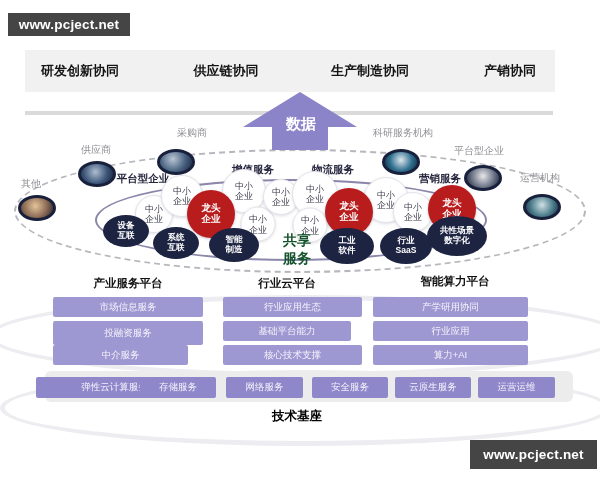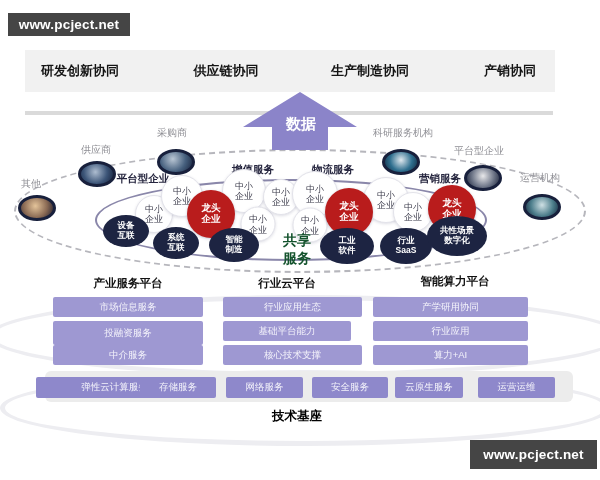--- a/index.html
+++ b/index.html
@@ -67,21 +67,21 @@
   <div class="abs rule"></div>
 
   <svg class="abs arrow-svg" width="140" height="64" viewBox="0 0 140 64">
     <polygon points="70,4 127,39 98,39 98,62 42,62 42,39 13,39" fill="#8b84c9"></polygon>
   </svg>
   <span class="ctr arrow-label" style="left:301px;top:124px;">数据</span>
 
   <div class="abs dashed-ring"></div>
   <div class="abs solid-ring"></div>
 
-  <span class="ctr stake-label" style="left:172px;top:133px;">采购商</span>
+  <span class="ctr stake-label" style="left:192px;top:133px;">采购商</span>
   <span class="ctr stake-label" style="left:403px;top:133px;">科研服务机构</span>
   <span class="ctr stake-label" style="left:96px;top:150px;">供应商</span>
   <span class="ctr stake-label" style="left:479px;top:151px;">平台型企业</span>
   <span class="ctr stake-label" style="left:31px;top:184px;">其他</span>
   <span class="ctr stake-label" style="left:540px;top:178px;">运营机构</span>
 
   <div class="ctr photo" style="left:176px;top:162px;width:38px;height:26px;
        background:radial-gradient(circle at 40% 35%,#b9c6d4,#46607e 55%,#16203a);"></div>
   <div class="ctr photo" style="left:401px;top:162px;width:38px;height:26px;
        background:radial-gradient(circle at 50% 40%,#dfe8ee,#2e6e8e 55%,#10263c);"></div>
@@ -140,33 +140,33 @@
 
   <div class="ctr share" style="left:297px;top:249px;">共享
 服务</div>
 
   <span class="ctr ptitle" style="left:128px;top:283px;">产业服务平台</span>
   <span class="ctr ptitle" style="left:287px;top:283px;">行业云平台</span>
   <span class="ctr ptitle" style="left:455px;top:281px;">智能算力平台</span>
 
   <div class="pbox" style="left:53px;top:297px;width:150px;height:20px;">市场信息服务</div>
   <div class="pbox" style="left:53px;top:321px;width:150px;height:24px;">投融资服务</div>
-  <div class="pbox" style="left:53px;top:345px;width:150px;height:20px;">中介服务</div>
+  <div class="pbox" style="left:53px;top:345px;width:135px;height:20px;">中介服务</div>
 
   <div class="pbox" style="left:223px;top:297px;width:139px;height:20px;">行业应用生态</div>
   <div class="pbox" style="left:223px;top:321px;width:128px;height:20px;">基础平台能力</div>
   <div class="pbox" style="left:223px;top:345px;width:139px;height:20px;">核心技术支撑</div>
 
   <div class="pbox" style="left:373px;top:297px;width:155px;height:20px;">产学研用协同</div>
   <div class="pbox" style="left:373px;top:321px;width:155px;height:20px;">行业应用</div>
   <div class="pbox" style="left:373px;top:345px;width:155px;height:20px;">算力+AI</div>
 
   <div class="abs fband"></div>
   <div class="fbox" style="left:36px;top:377px;width:77px;height:21px;padding-left:40px;">弹性云计算服务</div>
   <div class="fbox" style="left:140px;top:377px;width:76px;height:21px;">存储服务</div>
   <div class="fbox" style="left:226px;top:377px;width:77px;height:21px;">网络服务</div>
   <div class="fbox" style="left:312px;top:377px;width:76px;height:21px;">安全服务</div>
-  <div class="fbox" style="left:395px;top:377px;width:68px;height:21px;">云原生服务</div>
+  <div class="fbox" style="left:395px;top:377px;width:76px;height:21px;">云原生服务</div>
   <div class="fbox" style="left:478px;top:377px;width:77px;height:21px;">运营运维</div>
 
   <span class="ctr foundation-label" style="left:297px;top:416px;">技术基座</span>
 
 </div>
 
 </body></html>

